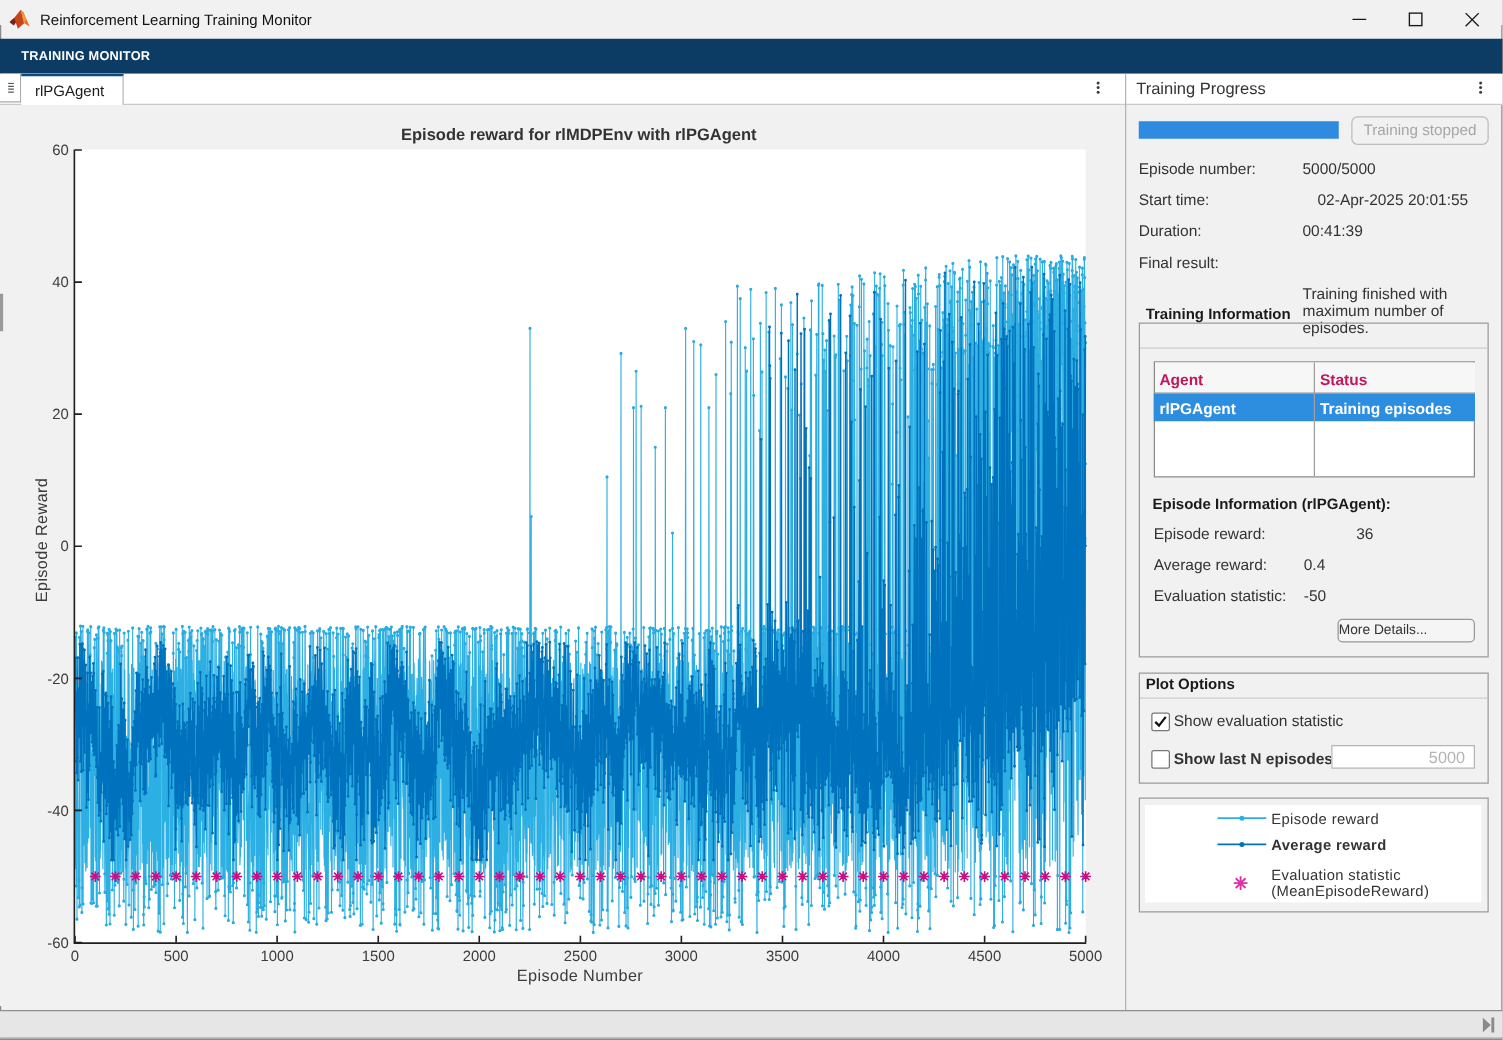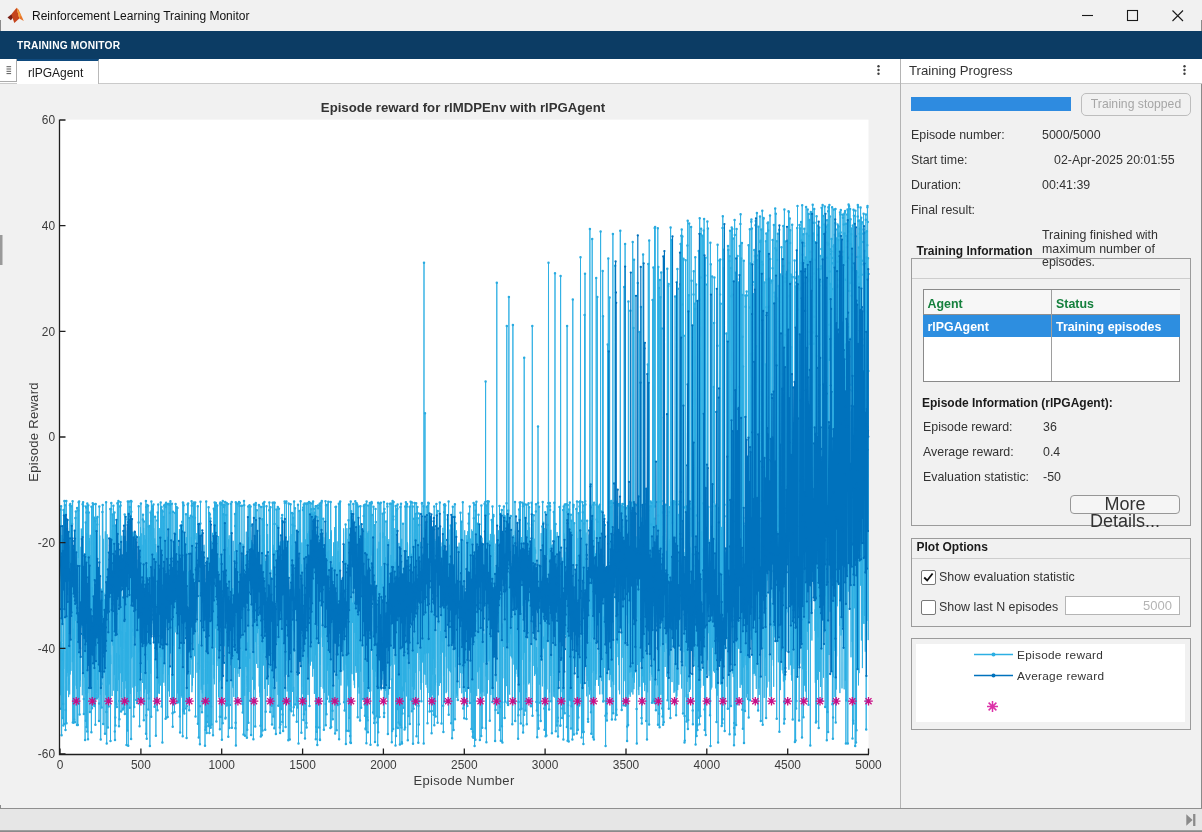--- a/index.html
+++ b/index.html
@@ -27,33 +27,33 @@
 #divider { left:900px; top:59px; width:1px; height:749px; background:#b4b4b4; }
 #rptitle { left:909px; top:63px; font-size:13.2px; color:#333; }
 #progbar { left:911px; top:97px; width:160px; height:14px; background:#2e8be0; }
 #stopbtn { left:1081px; top:93px; width:110px; height:23px; border:1px solid #bdbdbd;
   border-radius:5px; color:#a6a6a6; font-size:12.2px; text-align:center; line-height:21px; }
 .lbl { position:absolute; font-size:12.4px; color:#333; }
 .grpbox { position:absolute; border:1px solid #9b9b9b; }
 .grptitle { position:absolute; font-size:12px; font-weight:bold; color:#1a1a1a; }
 .grpline { position:absolute; height:1px; background:#cdcdcd; }
 .btn { position:absolute; border:1px solid #979797; border-radius:4px; background:#f5f5f5;
-  color:#333; font-size:18px; text-align:center; }
+  color:#333; font-size:11px; }
 .cb { position:absolute; width:15px; height:15px; background:#fff; border:1px solid #787878;
   border-radius:2px; }
 #nfield { left:1065px; top:596px; width:115px; height:19px; background:#fff;
   border:1px solid #b5b5b5; color:#b4b4b4; font-size:13px; text-align:right;
   line-height:17px; padding-right:7px; }
 
 #tbl { left:923px; top:289px; width:257px; height:93px; background:#fff; border:1px solid #8a8a8a; }
 #tblhead { left:923.5px; top:290px; width:256px; height:25px; background:#f7f7f7;
   border-bottom:1px solid #8f8f8f; }
 #tblrow { left:923px; top:315px; width:257px; height:22px; background:#2d8ee0; }
 #tblcol { left:1051px; top:290px; width:1px; height:91px; background:#9e9e9e; }
-.th { position:absolute; font-size:12.4px; font-weight:bold; color:#15803d; }
+.th { position:absolute; font-size:12.4px; font-weight:bold; color:#be185d; }
 .td { position:absolute; font-size:12.4px; font-weight:bold; color:#fff; }
 
 #legendwhite { left:916px; top:644px; width:269px; height:78px; background:#ffffff; }
 .legtext { position:absolute; font-size:11.8px; letter-spacing:0.3px; color:#333; }
 
 #statusbar { left:0; top:807.5px; width:1202px; height:23.5px; background:#e6e6e6;
   border-top:1.4px solid #8f8f8f; border-bottom:1.4px solid #9e9e9e; }
 </style>
 </head>
 <body>
@@ -168,52 +168,53 @@
   <div class="abs" id="tbl"></div>
   <div class="abs" id="tblhead"></div>
   <div class="abs" id="tblrow"></div>
   <div class="abs" id="tblcol"></div>
   <span class="th" style="left:927.5px; top:296.5px;">Agent</span>
   <span class="th" style="left:1056px; top:296.5px;">Status</span>
   <span class="td" style="left:927.5px; top:319.5px;">rlPGAgent</span>
   <span class="td" style="left:1056px; top:319.5px;">Training episodes</span>
   <span class="grptitle" style="left:922px; top:395.5px;">Episode Information (rlPGAgent):</span>
   <span class="lbl" style="left:923px; top:420px;">Episode reward:</span>
-  <span class="lbl" style="left:1043px; top:420px;">36</span>
+  <span class="lbl" style="left:1085px; top:420px;">36</span>
   <span class="lbl" style="left:923px; top:445px;">Average reward:</span>
   <span class="lbl" style="left:1043px; top:445px;">0.4</span>
   <span class="lbl" style="left:923px; top:470px;">Evaluation statistic:</span>
   <span class="lbl" style="left:1043px; top:470px;">-50</span>
   <div class="btn" style="left:1070px; top:495px; width:110px; height:19px; line-height:17px;">More Details...</div>
 
   <div class="grpbox" style="left:911px; top:537.5px; width:280px; height:89.5px;"></div>
   <span class="grptitle" style="left:916.5px; top:540px;">Plot Options</span>
   <div class="grpline" style="left:912px; top:558px; width:278px;"></div>
   <div class="cb" style="left:921px; top:570px;">
     <svg width="13" height="13" viewBox="0 0 13 13" style="position:absolute; left:0; top:0;">
       <path d="M2.2 6.5l3 3 5.4-7" stroke="#111" stroke-width="1.8" fill="none"></path>
     </svg>
   </div>
   <span class="lbl" style="left:939px; top:570px;">Show evaluation statistic</span>
   <div class="cb" style="left:921px; top:600px;"></div>
-  <span class="lbl" style="left:939px; top:600px;">Show last N episodes</span>
+  <span class="lbl" style="left:939px; top:600px;font-weight:bold;">Show last N episodes</span>
   <div class="abs" id="nfield">5000</div>
 
   <div class="grpbox" style="left:911px; top:638px; width:280px; height:92px;"></div>
   <div class="abs" id="legendwhite"></div>
   <svg class="abs" style="left:910px; top:638px;" width="281" height="92" viewBox="0 0 281 92">
     <path d="M64 16.5h39" stroke="#2cafe3" stroke-width="1.4" fill="none"></path>
     <circle cx="83.5" cy="16.5" r="2" fill="#2cafe3"></circle>
     <path d="M64 37.5h39" stroke="#0072bd" stroke-width="1.4" fill="none"></path>
     <circle cx="83.5" cy="37.5" r="2" fill="#0072bd"></circle>
     <g stroke="#dc32a8" stroke-width="1.5" fill="none">
       <path d="M82.5 63v11M77 68.5h11M78.6 64.6l7.8 7.8M86.4 64.6l-7.8 7.8"></path>
     </g>
   </svg>
   <span class="legtext" style="left:1017px; top:648px;">Episode reward</span>
-  <span class="legtext" style="left:1017px; top:669px;">Average reward</span>
+  <span class="legtext" style="left:1017px; top:669px;font-weight:bold;">Average reward</span>
+  <span class="legtext" style="left:1017px; top:694px; width:160px; line-height:13.2px;">Evaluation statistic (MeanEpisodeReward)</span>
 
   <div class="abs" id="statusbar"></div>
   <svg class="abs" style="left:1185px; top:813px;" width="12" height="14" viewBox="0 0 12 14">
     <polygon points="1.3,1.2 7.6,7 1.3,12.8" fill="#8a8a8a"></polygon>
     <rect x="8.1" y="1" width="2.3" height="12" fill="#8a8a8a"></rect>
   </svg>
 </div>
 
 </body></html>

